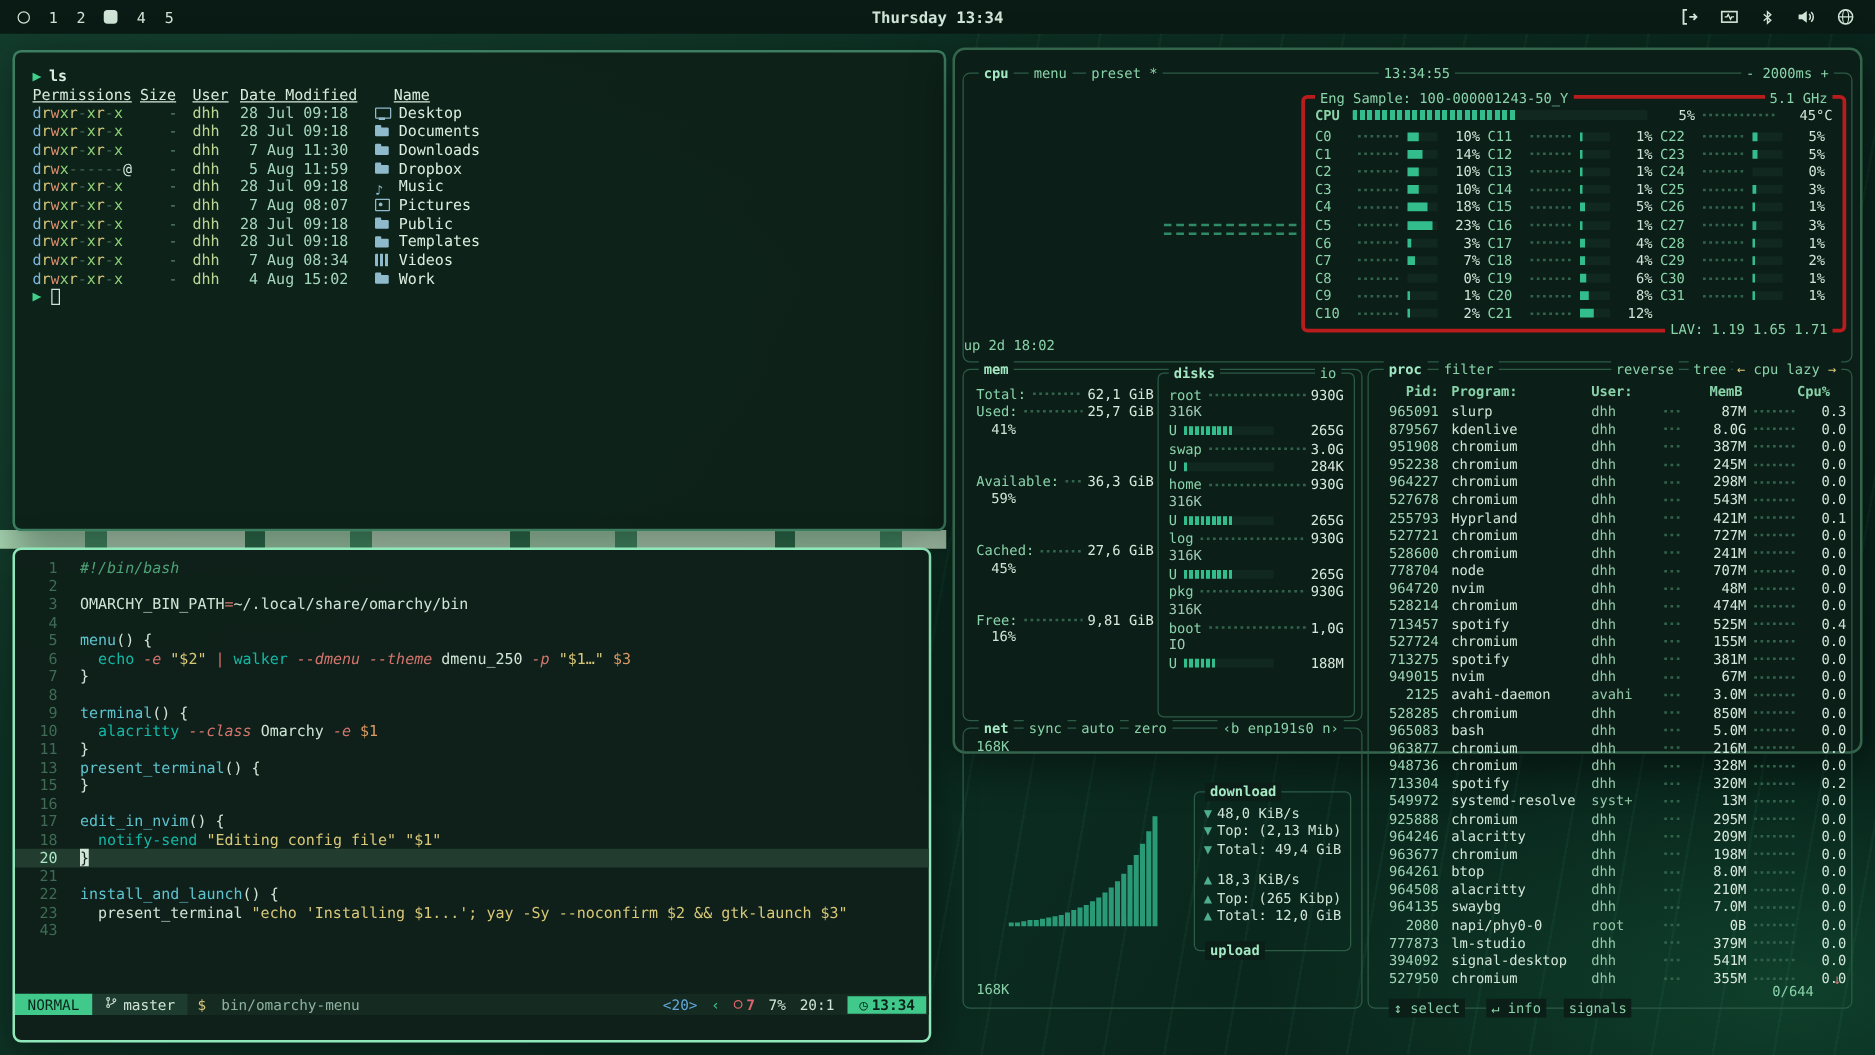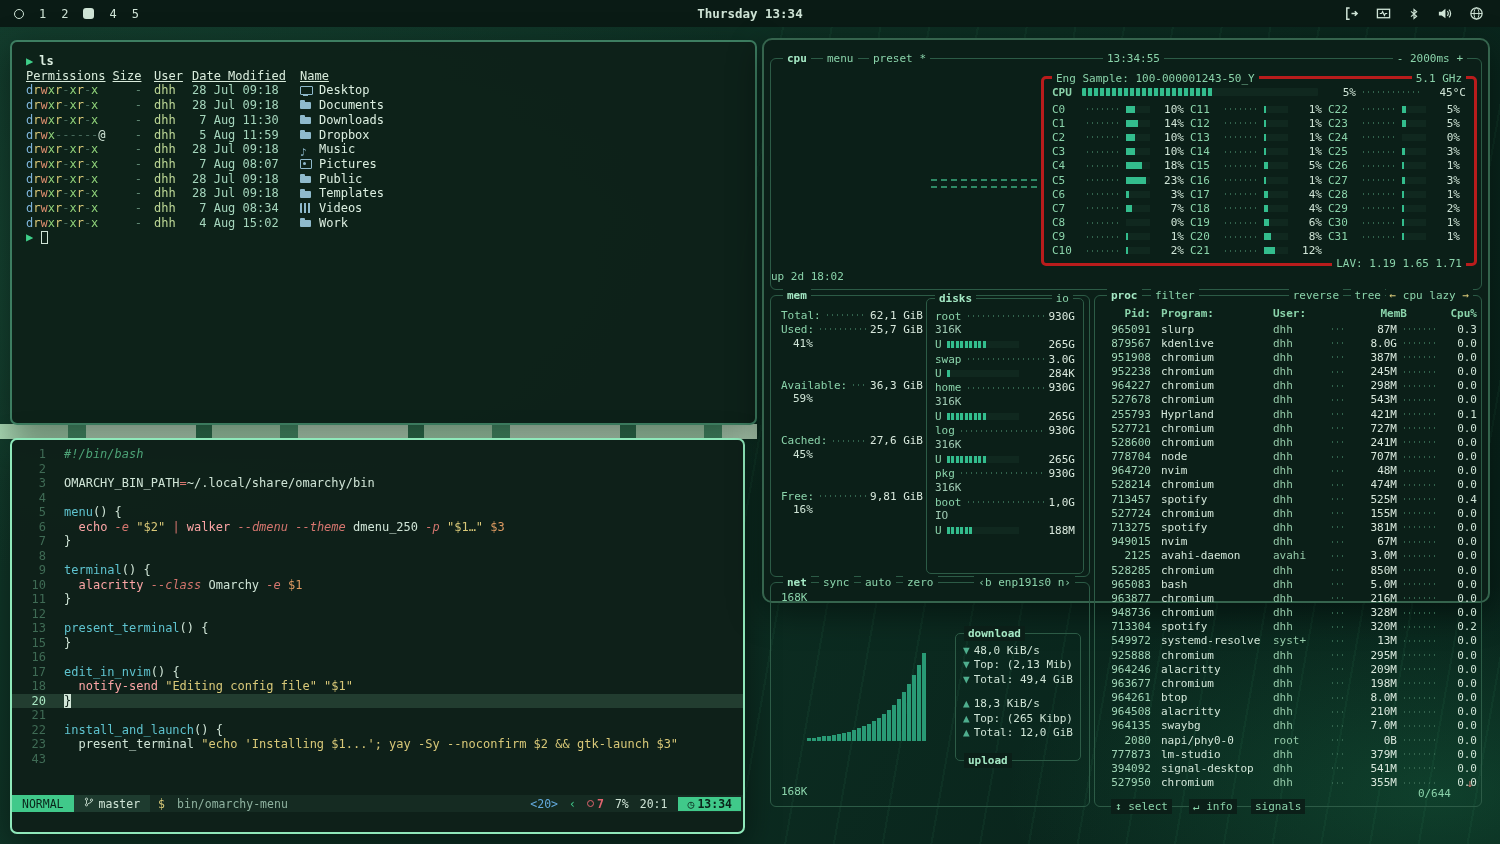--- a/index.html
+++ b/index.html
@@ -28,22 +28,22 @@
   .tray svg{display:block;color:#cfe4d6}
   
   .term{position:absolute;border-radius:7px;box-shadow:0 10px 34px rgba(0,0,0,.45)}
   
   #win-ls{left:10px;top:40px;width:747px;height:385px;border:2px solid #3d7e61;
     background:rgba(13,33,25,.97);padding:12px 14px;font-size:12px;line-height:14.7px;color:#dbeee0}
   .ls-line{display:flex;align-items:center;white-space:pre}
   .prompt-arrow{color:#3fd08a;margin-right:6px}
   .ls-cmd{color:#dbeee0;font-weight:bold}
   .ls-head span{text-decoration:underline;color:#d9ecdc}
-  .lh-perm{width:86px}.lh-size{width:30px;text-align:center}
-  .lh-user{width:34px;margin-left:12px}.lh-date{width:100px;margin-left:4px}.lh-name{margin-left:8px}
+  .lh-perm{width:86px}.lh-size{width:30px;text-align:left}
+  .lh-user{width:34px;margin-left:12px}.lh-date{width:100px;margin-left:4px}.lh-name{margin-left:23px}
   .col-perm{width:86px;white-space:pre}
   .pc-d{color:#7fb7dd}.pc-r{color:#d8c878}.pc-w{color:#de8f6f}.pc-x{color:#8fd279}
   .pc-dash{color:#46685a}.pc-at{color:#cfe4d6}
   .col-size{width:30px;text-align:right;color:#5f8773}
   .col-user{width:34px;color:#bcd795;margin-left:12px}
   .col-date{width:100px;color:#a5d6bd;margin-left:4px;white-space:pre}
   .col-name{display:flex;align-items:center;margin-left:8px;color:#dbeee0}
   .fi{width:12px;height:10px;margin-right:7px;display:inline-block;position:relative;flex:none}
   .fi-folder::before{content:"";position:absolute;left:0;top:2px;width:11px;height:7px;background:#8fbacc;border-radius:1px}
   .fi-folder::after{content:"";position:absolute;left:0;top:0;width:5px;height:3px;background:#8fbacc;border-radius:1px}
@@ -58,21 +58,21 @@
   #win-nvim{left:10px;top:438px;width:735px;height:396px;border:2px solid #8fe8ba;
     background:rgba(14,32,25,.97);display:flex;flex-direction:column;font-size:12px;color:#cfe4d6}
   #code-lines{flex:1;padding-top:7px;overflow:hidden}
   .cl{display:flex;line-height:14.5px;white-space:pre}
   .cl.active{background:#223d30}
   .ln{width:52px;text-align:right;padding-right:18px;color:#3f6b55;flex:none}
   .cl.active .ln{color:#a8e6c2}
   .tk-c{color:#4da377;font-style:italic}
   .tk-t{color:#cfe4d6}
   .tk-f{color:#5ec3cf}
-  .tk-b{color:#fca5a5}
+  .tk-b{color:#14b8a6}
   .tk-fl{color:#d4756e;font-style:italic}
   .tk-s{color:#d8c878}
   .tk-o{color:#d4756e}
   .tk-va{color:#dd9a62}
   .tk-cur{background:#d2e6d8;color:#10241c}
   #statusbar{display:flex;align-items:stretch;height:17px;background:#152b22;font-size:11.5px}
   #statusbar>*{display:flex;align-items:center}
   .st-mode{background:#40c98a;color:#0a241a;font-weight:normal;padding:0 10px}
   .st-branch{background:#1e3b2f;padding:0 10px;gap:5px;color:#cfe4d6}
   .st-dollar{color:#d8c878;padding:0 8px}
@@ -145,21 +145,21 @@
   .net-glyph{color:#4fae8e;margin-right:4px}
   .net-gap{height:10px}
   
   #proc-box{left:330px;top:255px;width:388px;height:512px}
   #proc-head{display:flex;align-items:center;height:14px;margin-top:10px;color:#8ad3aa;font-weight:bold}
   .ph-pid{width:56px;text-align:right}
   .ph-prog{width:122px;padding-left:10px}
   .ph-user{width:52px}
   .ph-mem{width:46px;text-align:right;margin-left:auto}
   .ph-gap{width:36px}
-  .ph-cpu{width:34px;text-align:right;margin-right:4px}
+  .ph-cpu{width:34px;text-align:right;margin-right:17px}
   #proc-rows{margin-top:2px}
   .proc-row{display:flex;align-items:center;height:14.18px}
   .pr-pid{width:56px;text-align:right;color:#9fd4b5}
   .pr-prog{width:122px;padding-left:10px;color:#d2e6d8;overflow:hidden;white-space:nowrap}
   .pr-user{width:52px;color:#94c9a8}
   .pr-mem{width:46px;text-align:right;color:#d8e8dc}
   .lead2{width:36px;flex:none}
   .pr-cpu{width:34px;text-align:right;color:#cfe4d6;margin-right:4px}
   #proc-count{position:absolute;right:30px;bottom:6px;color:#8ad3aa}
   #proc-scroll{position:absolute;right:8px;bottom:16px;color:#d4756e}
@@ -253,21 +253,20 @@
       <div class="cl"><span class="ln">2</span><span class="cd"></span></div>
       <div class="cl"><span class="ln">3</span><span class="cd"><span class="tk-t">OMARCHY_BIN_PATH</span><span class="tk-o">=</span><span class="tk-t">~/.local/share/omarchy/bin</span></span></div>
       <div class="cl"><span class="ln">4</span><span class="cd"></span></div>
       <div class="cl"><span class="ln">5</span><span class="cd"><span class="tk-f">menu</span><span class="tk-t">() {</span></span></div>
       <div class="cl"><span class="ln">6</span><span class="cd"><span class="tk-t">  </span><span class="tk-b">echo</span><span class="tk-fl"> -e</span><span class="tk-s"> "$2"</span><span class="tk-o"> |</span><span class="tk-b"> walker</span><span class="tk-fl"> --dmenu --theme</span><span class="tk-t"> dmenu_250</span><span class="tk-fl"> -p</span><span class="tk-s"> "$1…"</span><span class="tk-va"> $3</span></span></div>
       <div class="cl"><span class="ln">7</span><span class="cd"><span class="tk-t">}</span></span></div>
       <div class="cl"><span class="ln">8</span><span class="cd"></span></div>
       <div class="cl"><span class="ln">9</span><span class="cd"><span class="tk-f">terminal</span><span class="tk-t">() {</span></span></div>
       <div class="cl"><span class="ln">10</span><span class="cd"><span class="tk-t">  </span><span class="tk-b">alacritty</span><span class="tk-fl"> --class</span><span class="tk-t"> Omarchy</span><span class="tk-fl"> -e</span><span class="tk-va"> $1</span></span></div>
       <div class="cl"><span class="ln">11</span><span class="cd"><span class="tk-t">}</span></span></div>
-      <div class="cl"><span class="ln">12</span><span class="cd"></span></div>
       <div class="cl"><span class="ln">13</span><span class="cd"><span class="tk-f">present_terminal</span><span class="tk-t">() {</span></span></div>
       <div class="cl"><span class="ln">15</span><span class="cd"><span class="tk-t">}</span></span></div>
       <div class="cl"><span class="ln">16</span><span class="cd"></span></div>
       <div class="cl"><span class="ln">17</span><span class="cd"><span class="tk-f">edit_in_nvim</span><span class="tk-t">() {</span></span></div>
       <div class="cl"><span class="ln">18</span><span class="cd"><span class="tk-t">  </span><span class="tk-b">notify-send</span><span class="tk-s"> "Editing config file" "$1"</span></span></div>
       <div class="cl active"><span class="ln">20</span><span class="cd"><span class="tk-cur">}</span></span></div>
       <div class="cl"><span class="ln">21</span><span class="cd"></span></div>
       <div class="cl"><span class="ln">22</span><span class="cd"><span class="tk-f">install_and_launch</span><span class="tk-t">() {</span></span></div>
       <div class="cl"><span class="ln">23</span><span class="cd"><span class="tk-t">  present_terminal</span><span class="tk-s"> "echo 'Installing $1...'; yay -Sy --noconfirm $2 &amp;&amp; gtk-launch $3"</span></span></div>
       <div class="cl"><span class="ln">43</span><span class="cd"></span></div>

